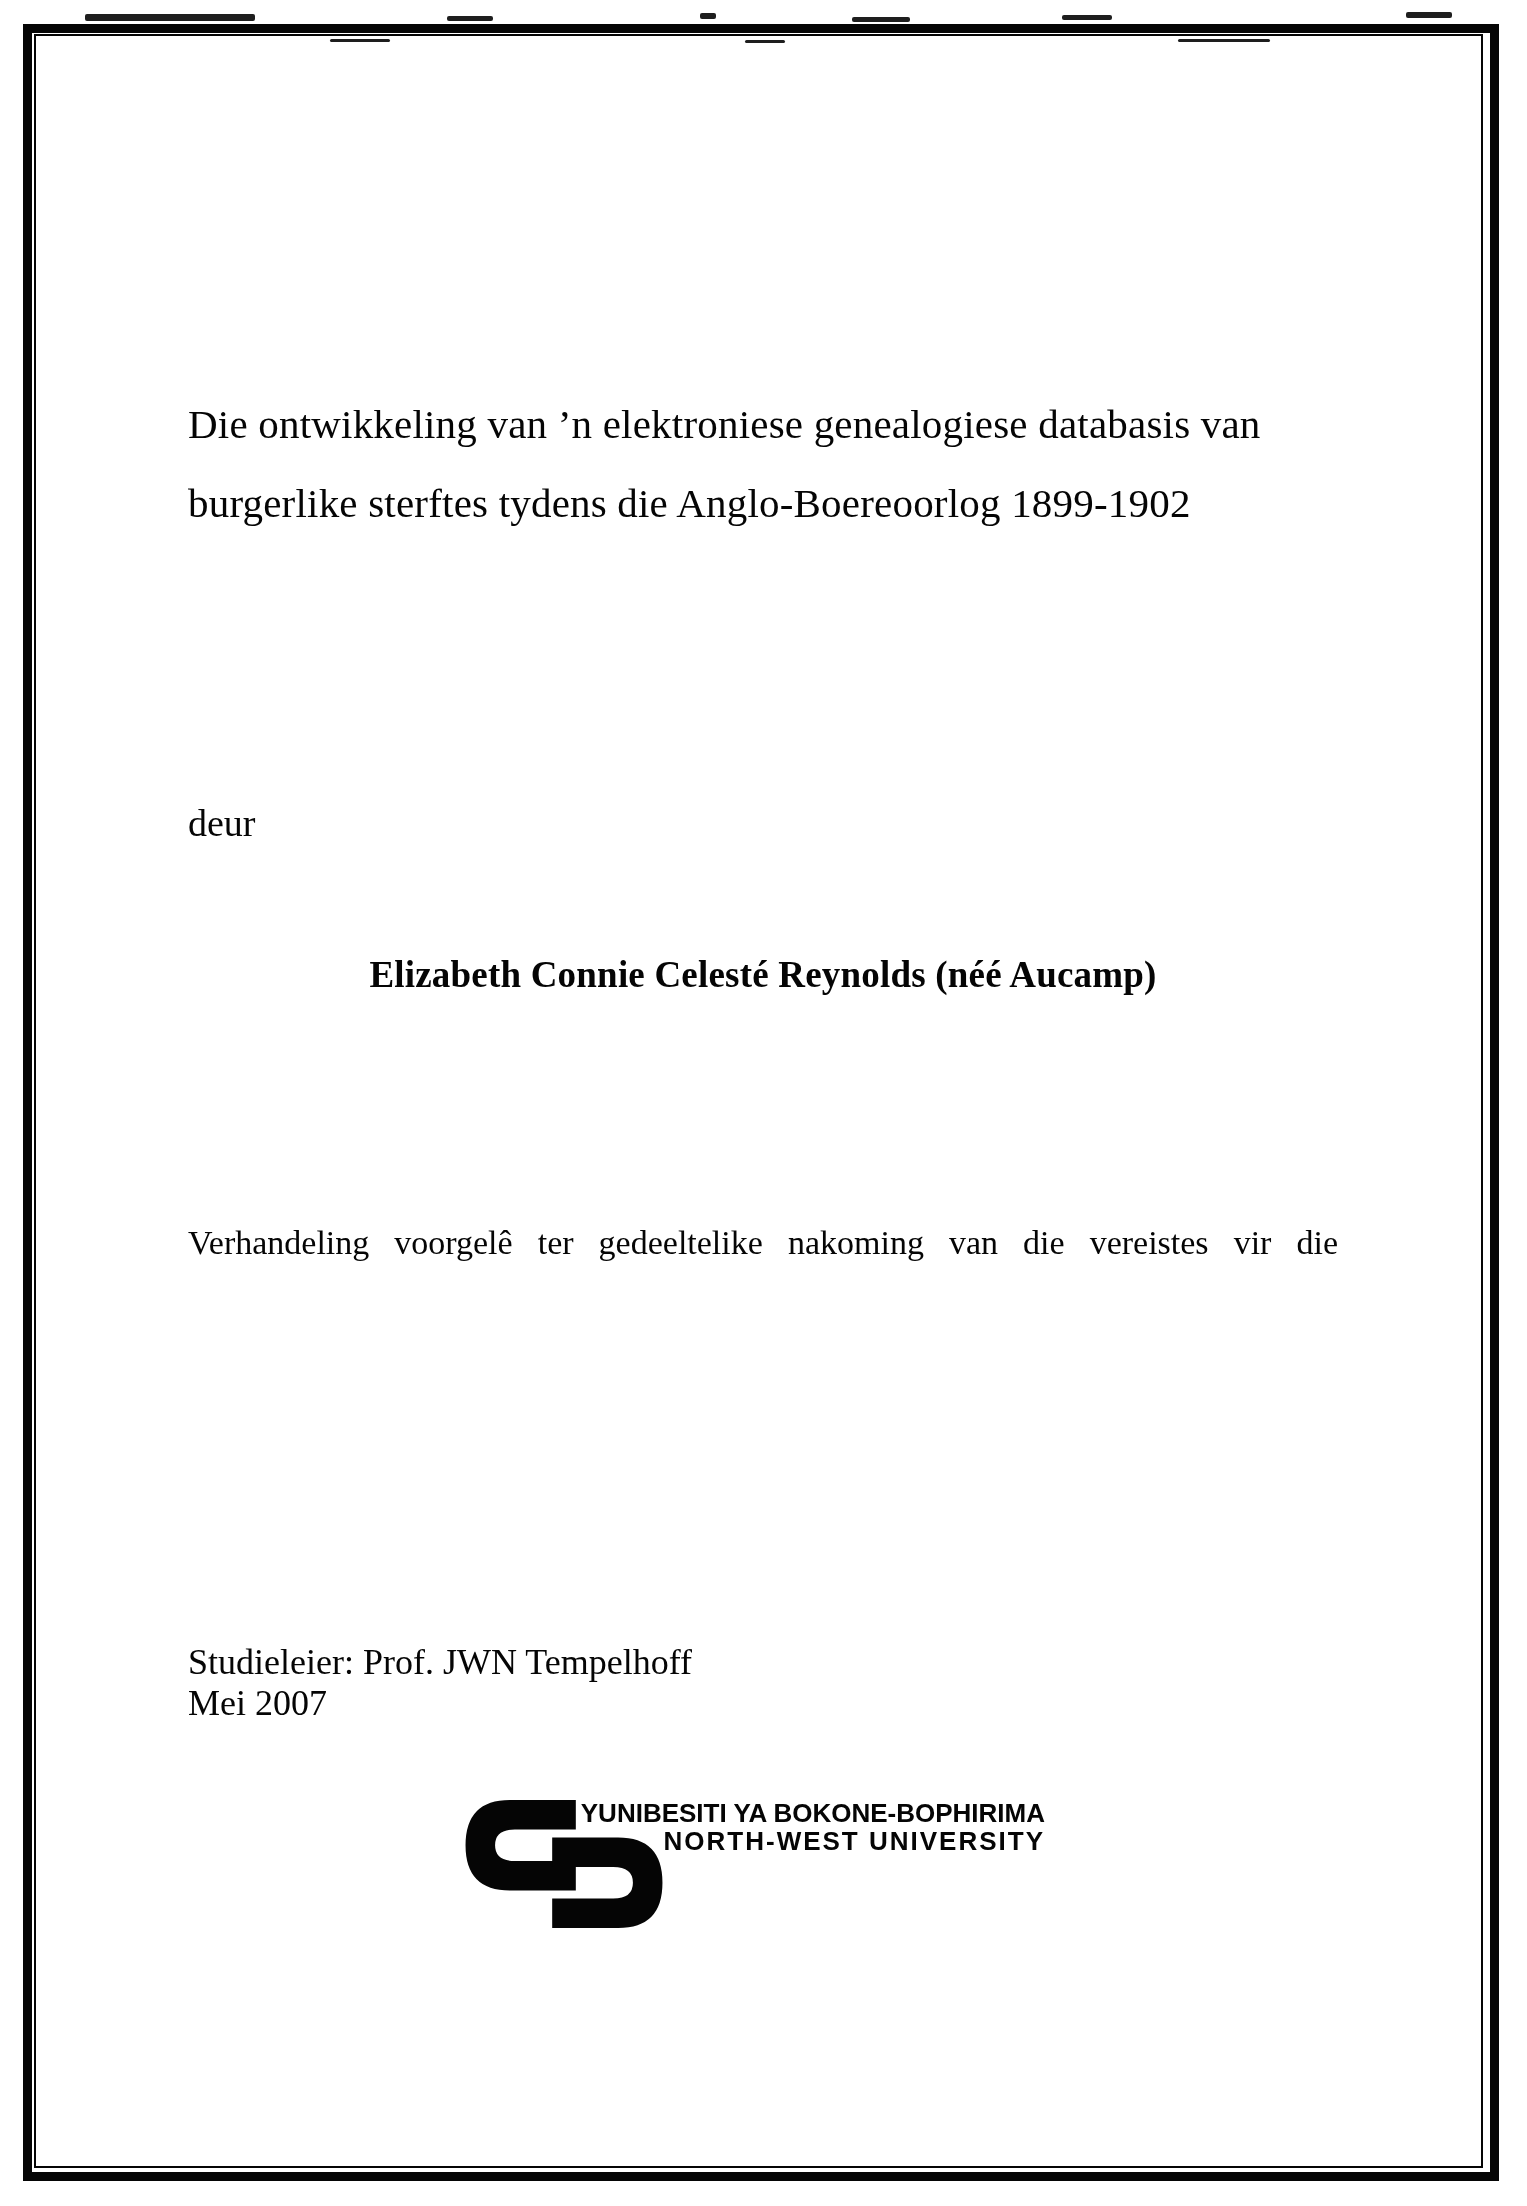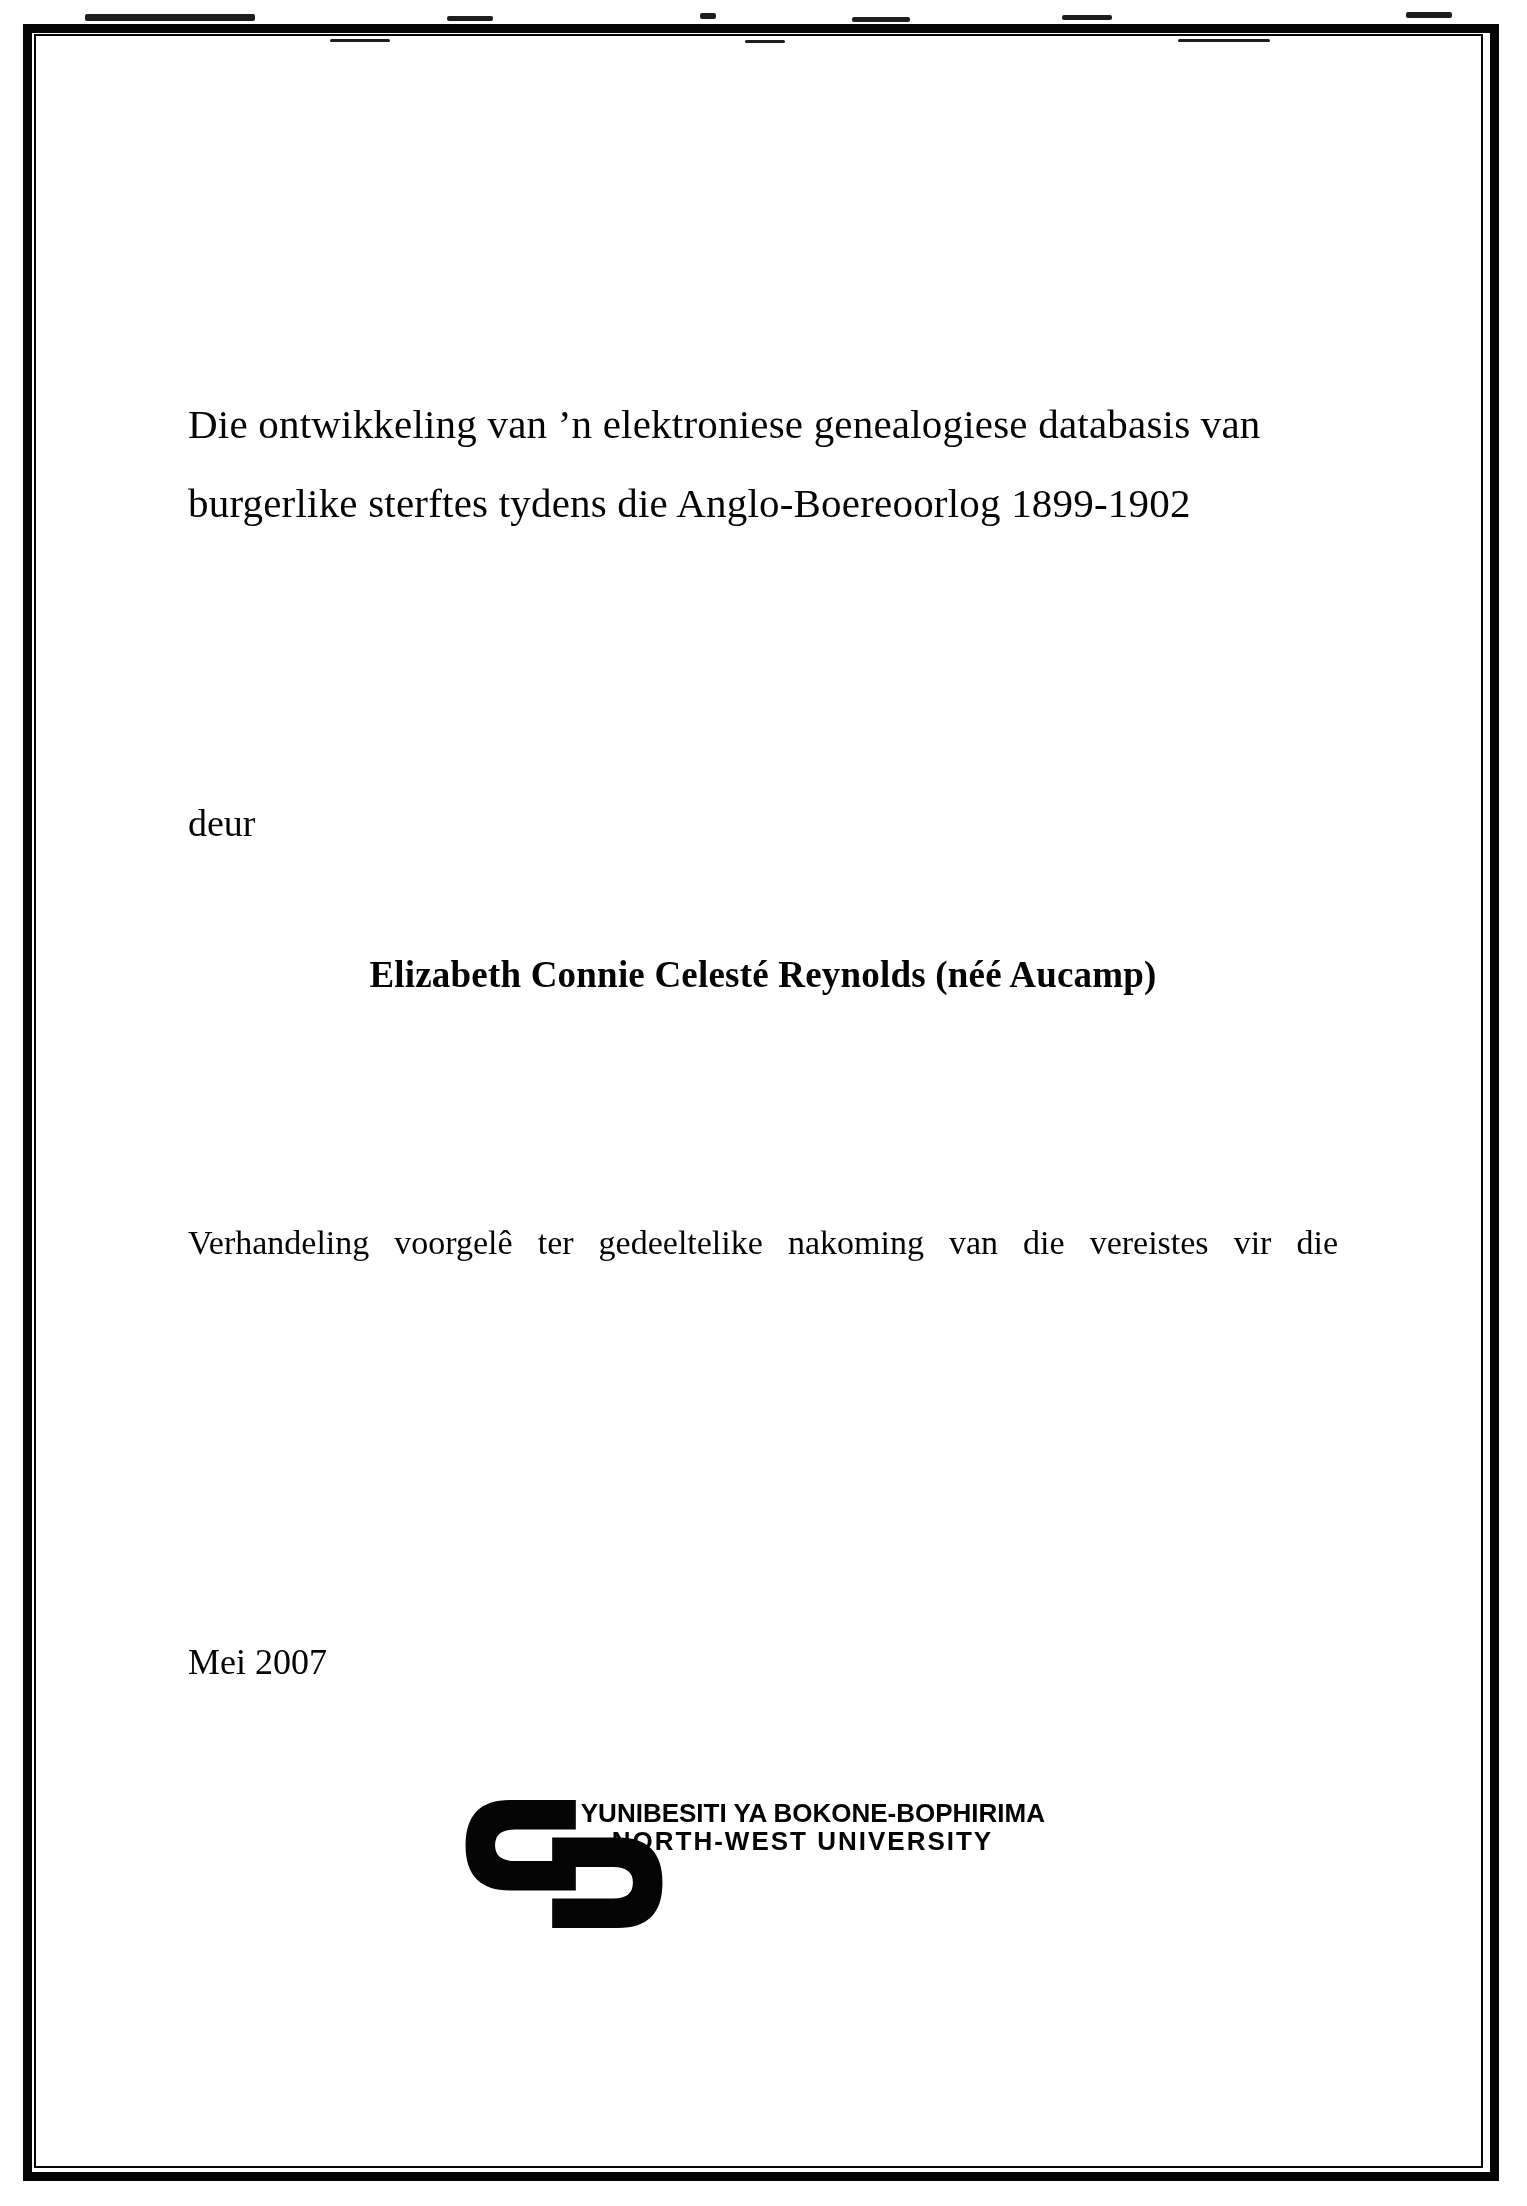--- a/index.html
+++ b/index.html
@@ -56,21 +56,21 @@
   .logo-mark{left:465px;top:1800px;}
   .logo-text{
     left:560px;top:1799px;width:485px;
     font-family:"Liberation Sans", sans-serif;
     font-weight:700;
     font-size:26px;line-height:28px;
     text-align:right;
     white-space:nowrap;
     color:var(--ink);
   }
-  .logo-text .spaced{letter-spacing:2px;text-align:center;}
+  .logo-text .spaced{letter-spacing:2px;}
 </style>
 </head>
 <body>
 
 <div class="abs frame-outer"></div>
 <div class="abs frame-inner"></div>
 
 <div class="abs noise" style="left:85px;top:14px;width:170px;height:7px;"></div>
 <div class="abs noise" style="left:447px;top:16px;width:46px;height:5px;"></div>
 <div class="abs noise" style="left:700px;top:13px;width:16px;height:6px;"></div>
@@ -88,20 +88,21 @@
 
 <div class="abs content byline-block">deur</div>
 
 <div class="abs content author-block">Elizabeth Connie Celesté Reynolds (néé Aucamp)</div>
 
 <div class="abs content statement-block">
   <div class="statement-justified">Verhandeling voorgelê ter gedeeltelike nakoming van die vereistes vir die</div>
 </div>
 
 <div class="abs content supervisor-block">
+  <div>Studieleier: Prof. JWN Tempelhoff</div>
   <div>Mei 2007</div>
 </div>
 
 <svg class="abs logo-mark" width="198" height="128" viewBox="0 0 200 130" xmlns="http://www.w3.org/2000/svg" aria-hidden="true">
   <path fill="#050505" d="M112,0 H45 Q0,0 0,46 Q0,92 45,92 H112 V62 H50 Q30,62 30,46 Q30,30 50,30 H112 Z"></path>
   <path fill="#050505" d="M112,0 H45 Q0,0 0,46 Q0,92 45,92 H112 V62 H50 Q30,62 30,46 Q30,30 50,30 H112 Z" transform="rotate(180 100 65)"></path>
 </svg>
 
 <div class="abs logo-text">
   <div>YUNIBESITI YA BOKONE-BOPHIRIMA</div>

